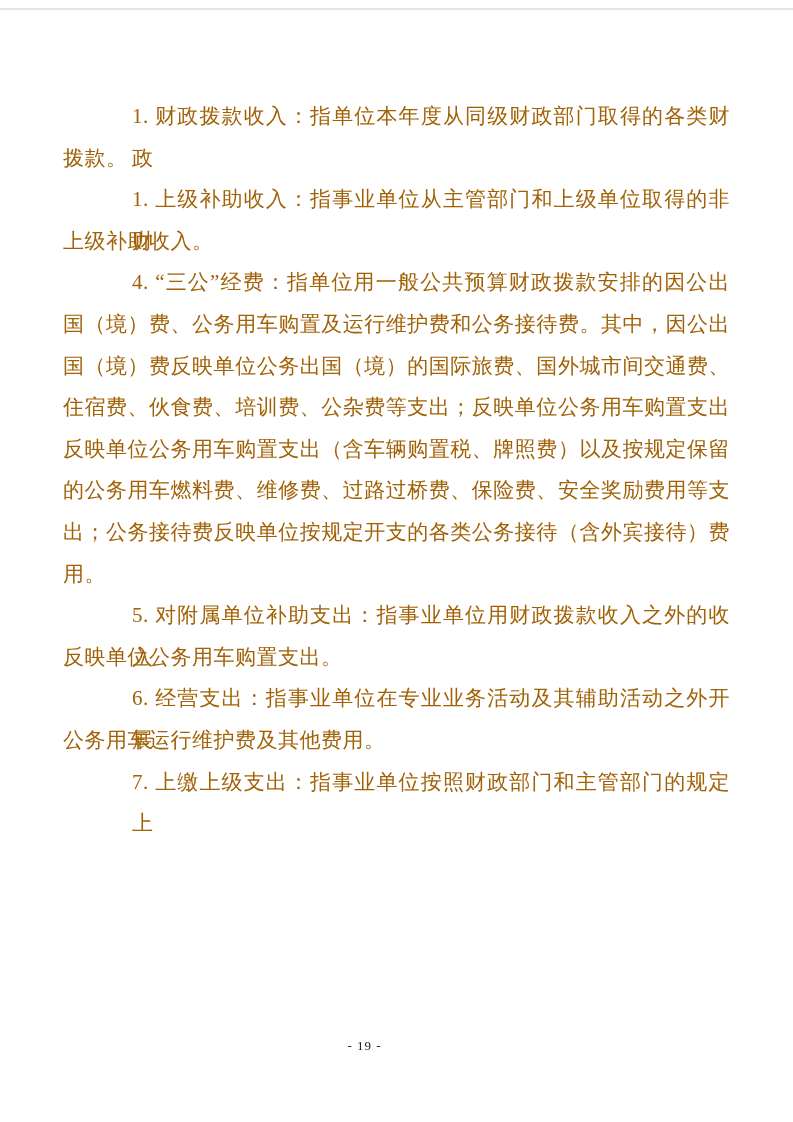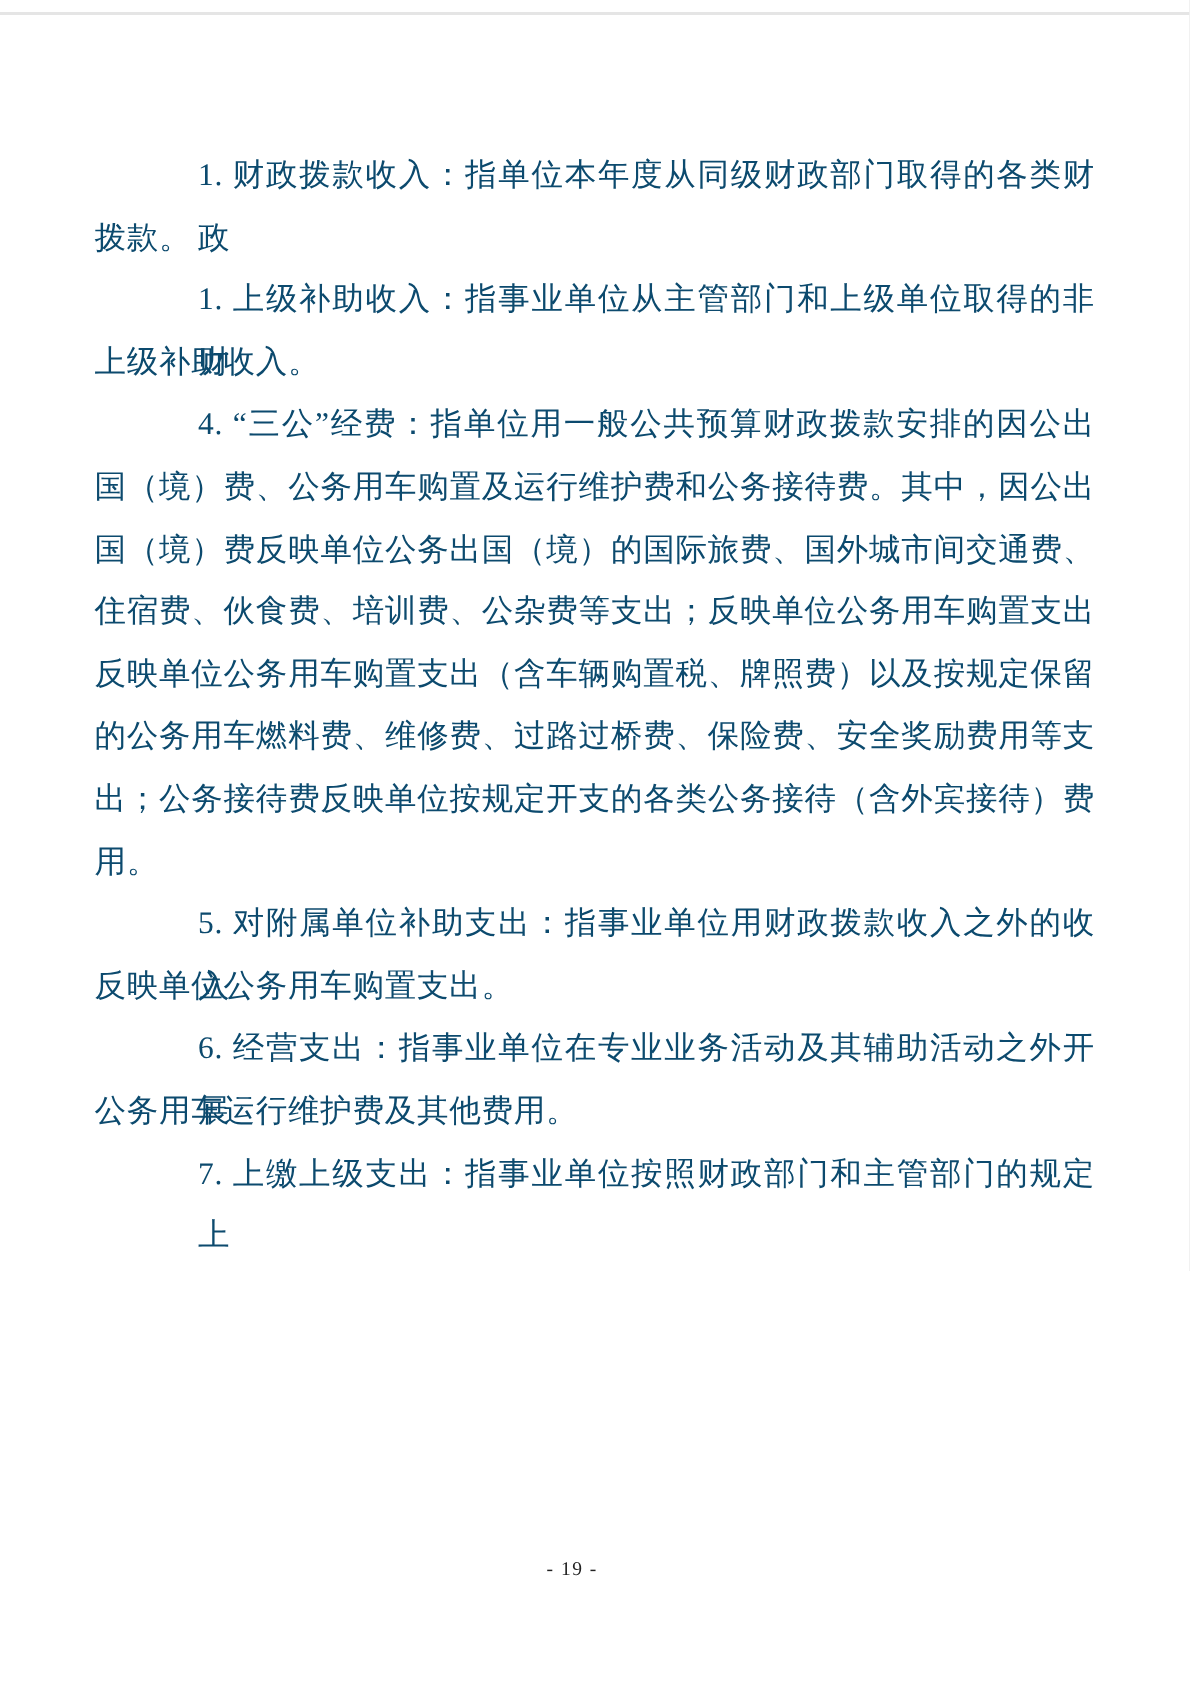--- a/index.html
+++ b/index.html
@@ -29,21 +29,21 @@
     position: absolute;
     left: 63px;
     top: 96px;
     width: 667px;
   }
   .paragraph { margin: 0; padding: 0; }
   .line {
     height: 41.6px;
     line-height: 41.6px;
     font-size: 21px;
-    color: #0c4a6e;
+    color: #a16207;
     letter-spacing: 0.5px;
   }
   
   .line.fill {
     text-align: justify;
     text-align-last: justify;
     text-justify: inter-character;
   }
   
   .line.indent { padding-left: 69px; }
@@ -51,21 +51,20 @@
     position: absolute;
     top: 1038px;
     left: 0;
     width: 729px;
     text-align: center;
     font-size: 13px;
     line-height: 15px;
     color: #222222;
     letter-spacing: 1px;
     font-family: "Liberation Serif", "DejaVu Serif", serif;
-    padding-left: 17px;
   }
 </style>
 </head>
 <body>
 
 <div class="page">
   <div class="scan-edge"></div>
   <main class="content">
       <div class="paragraph">
         <div class="line indent fill">1. 财政拨款收入：指单位本年度从同级财政部门取得的各类财政</div>

